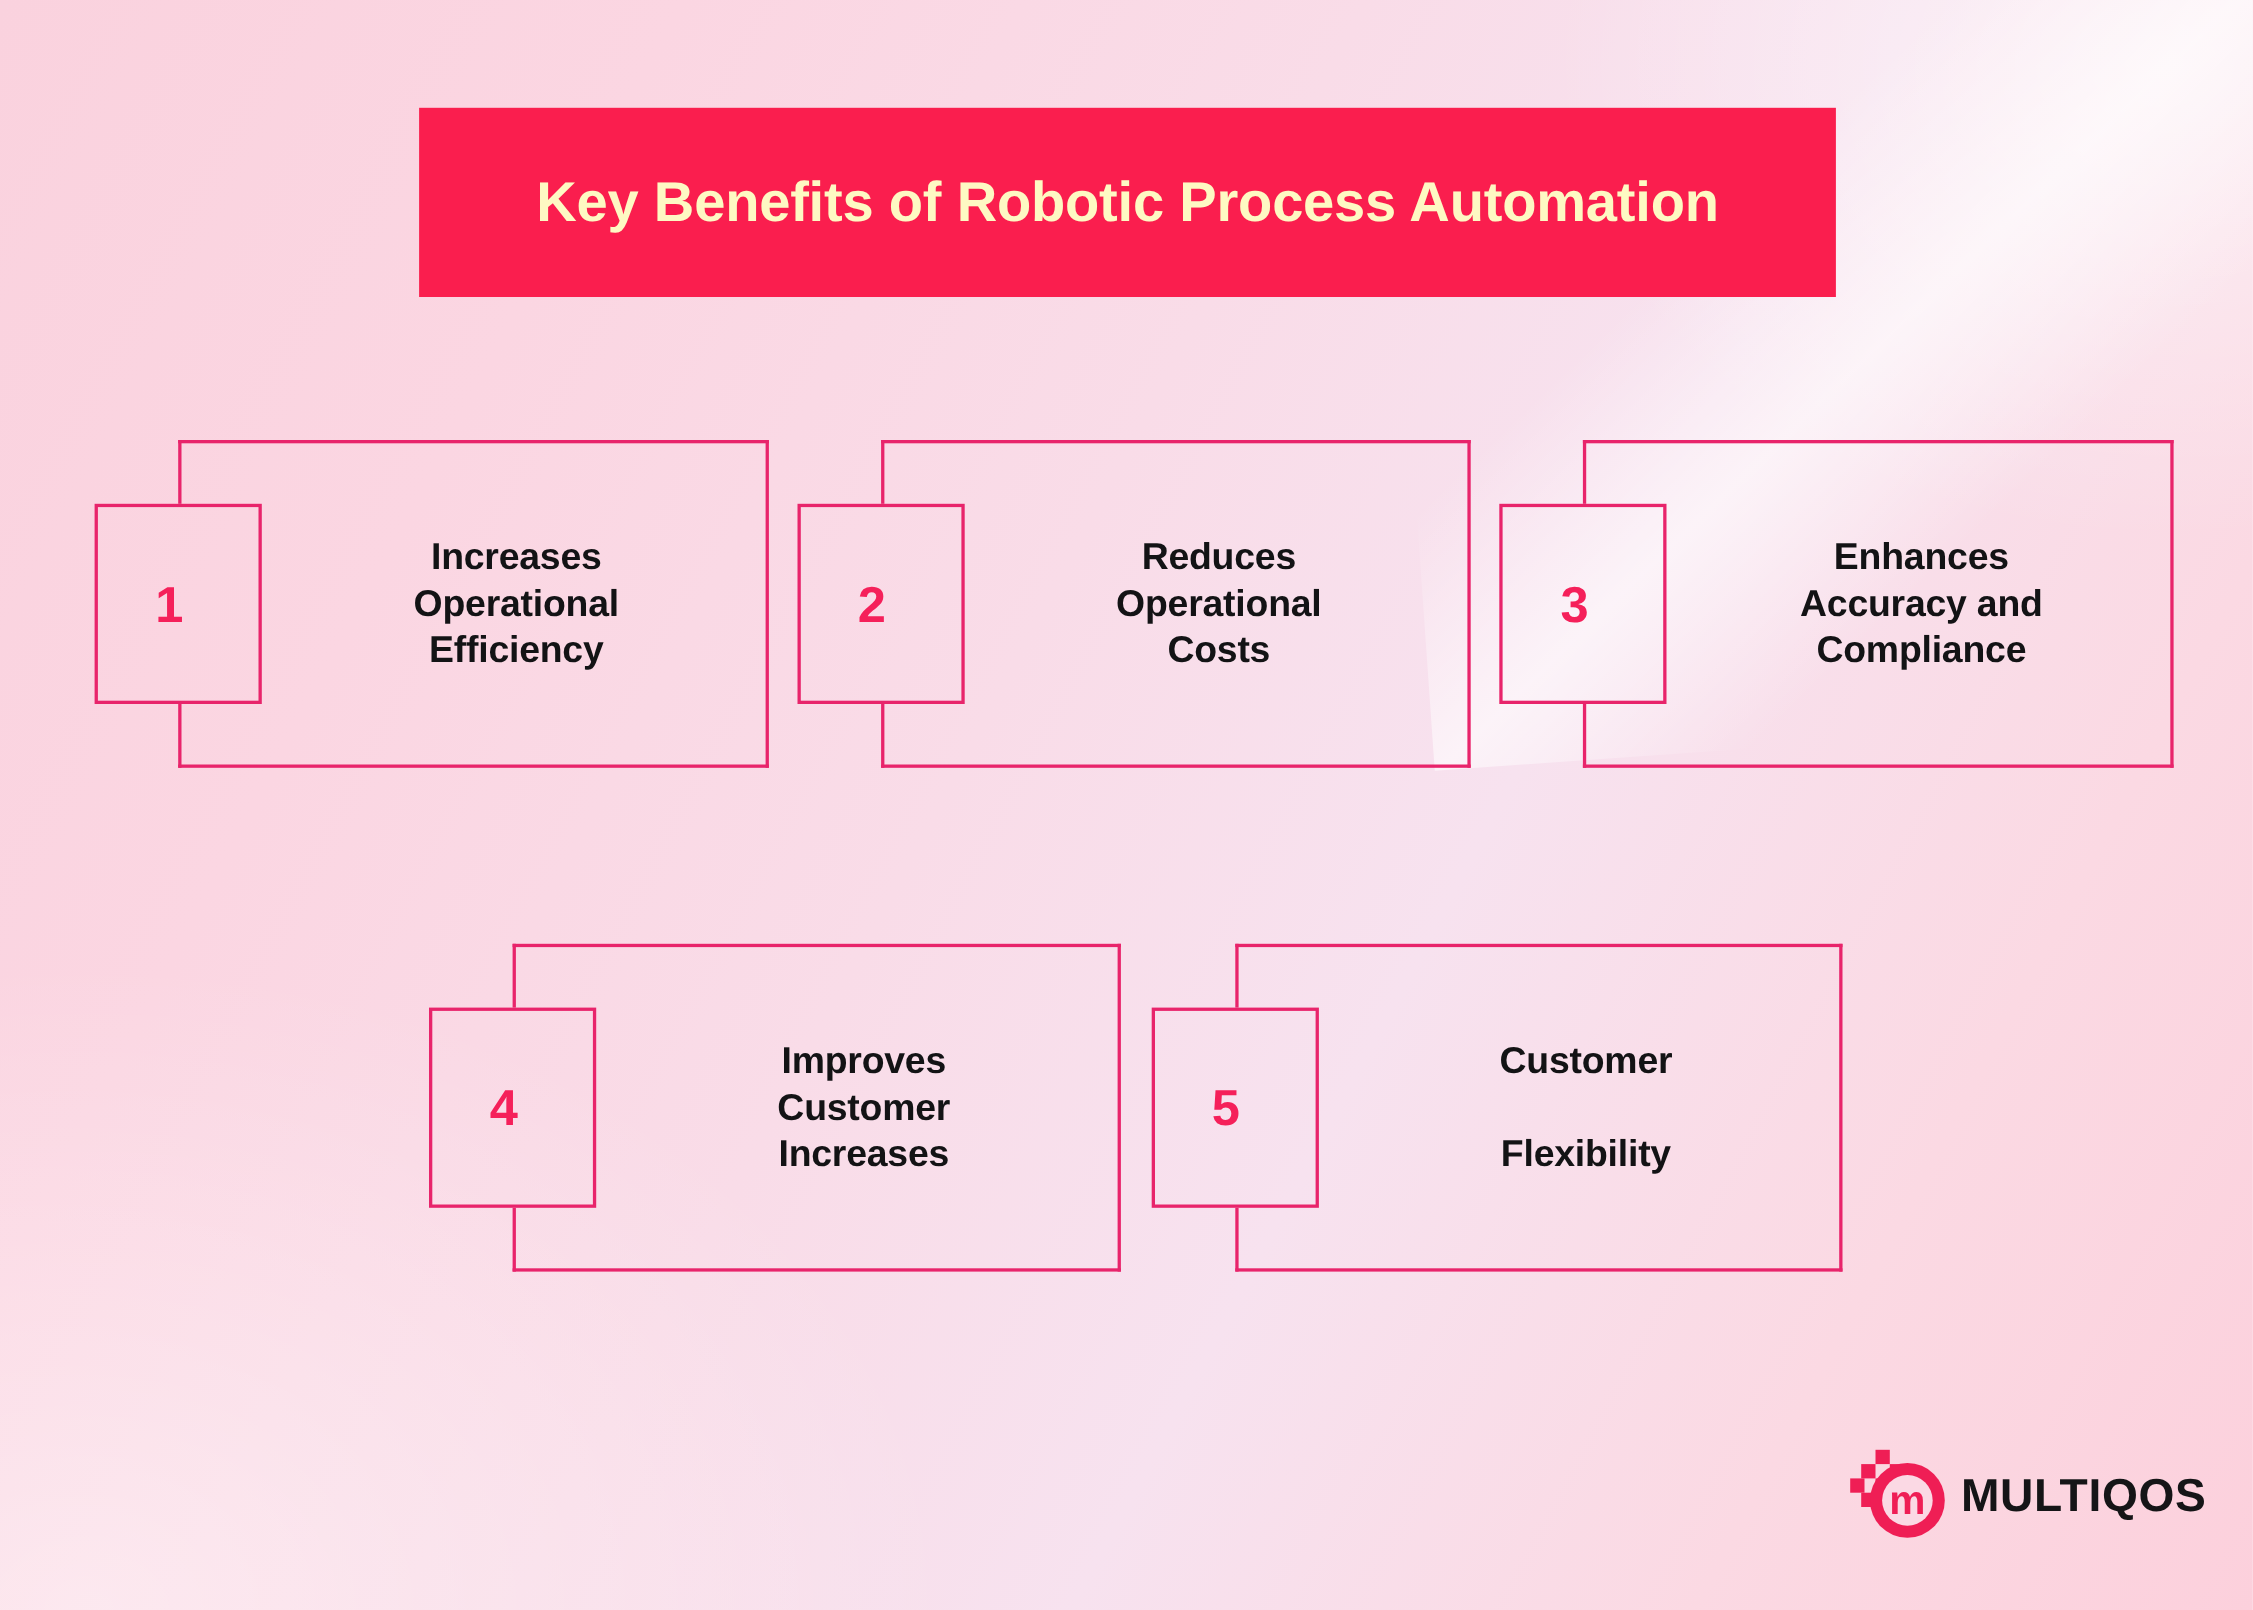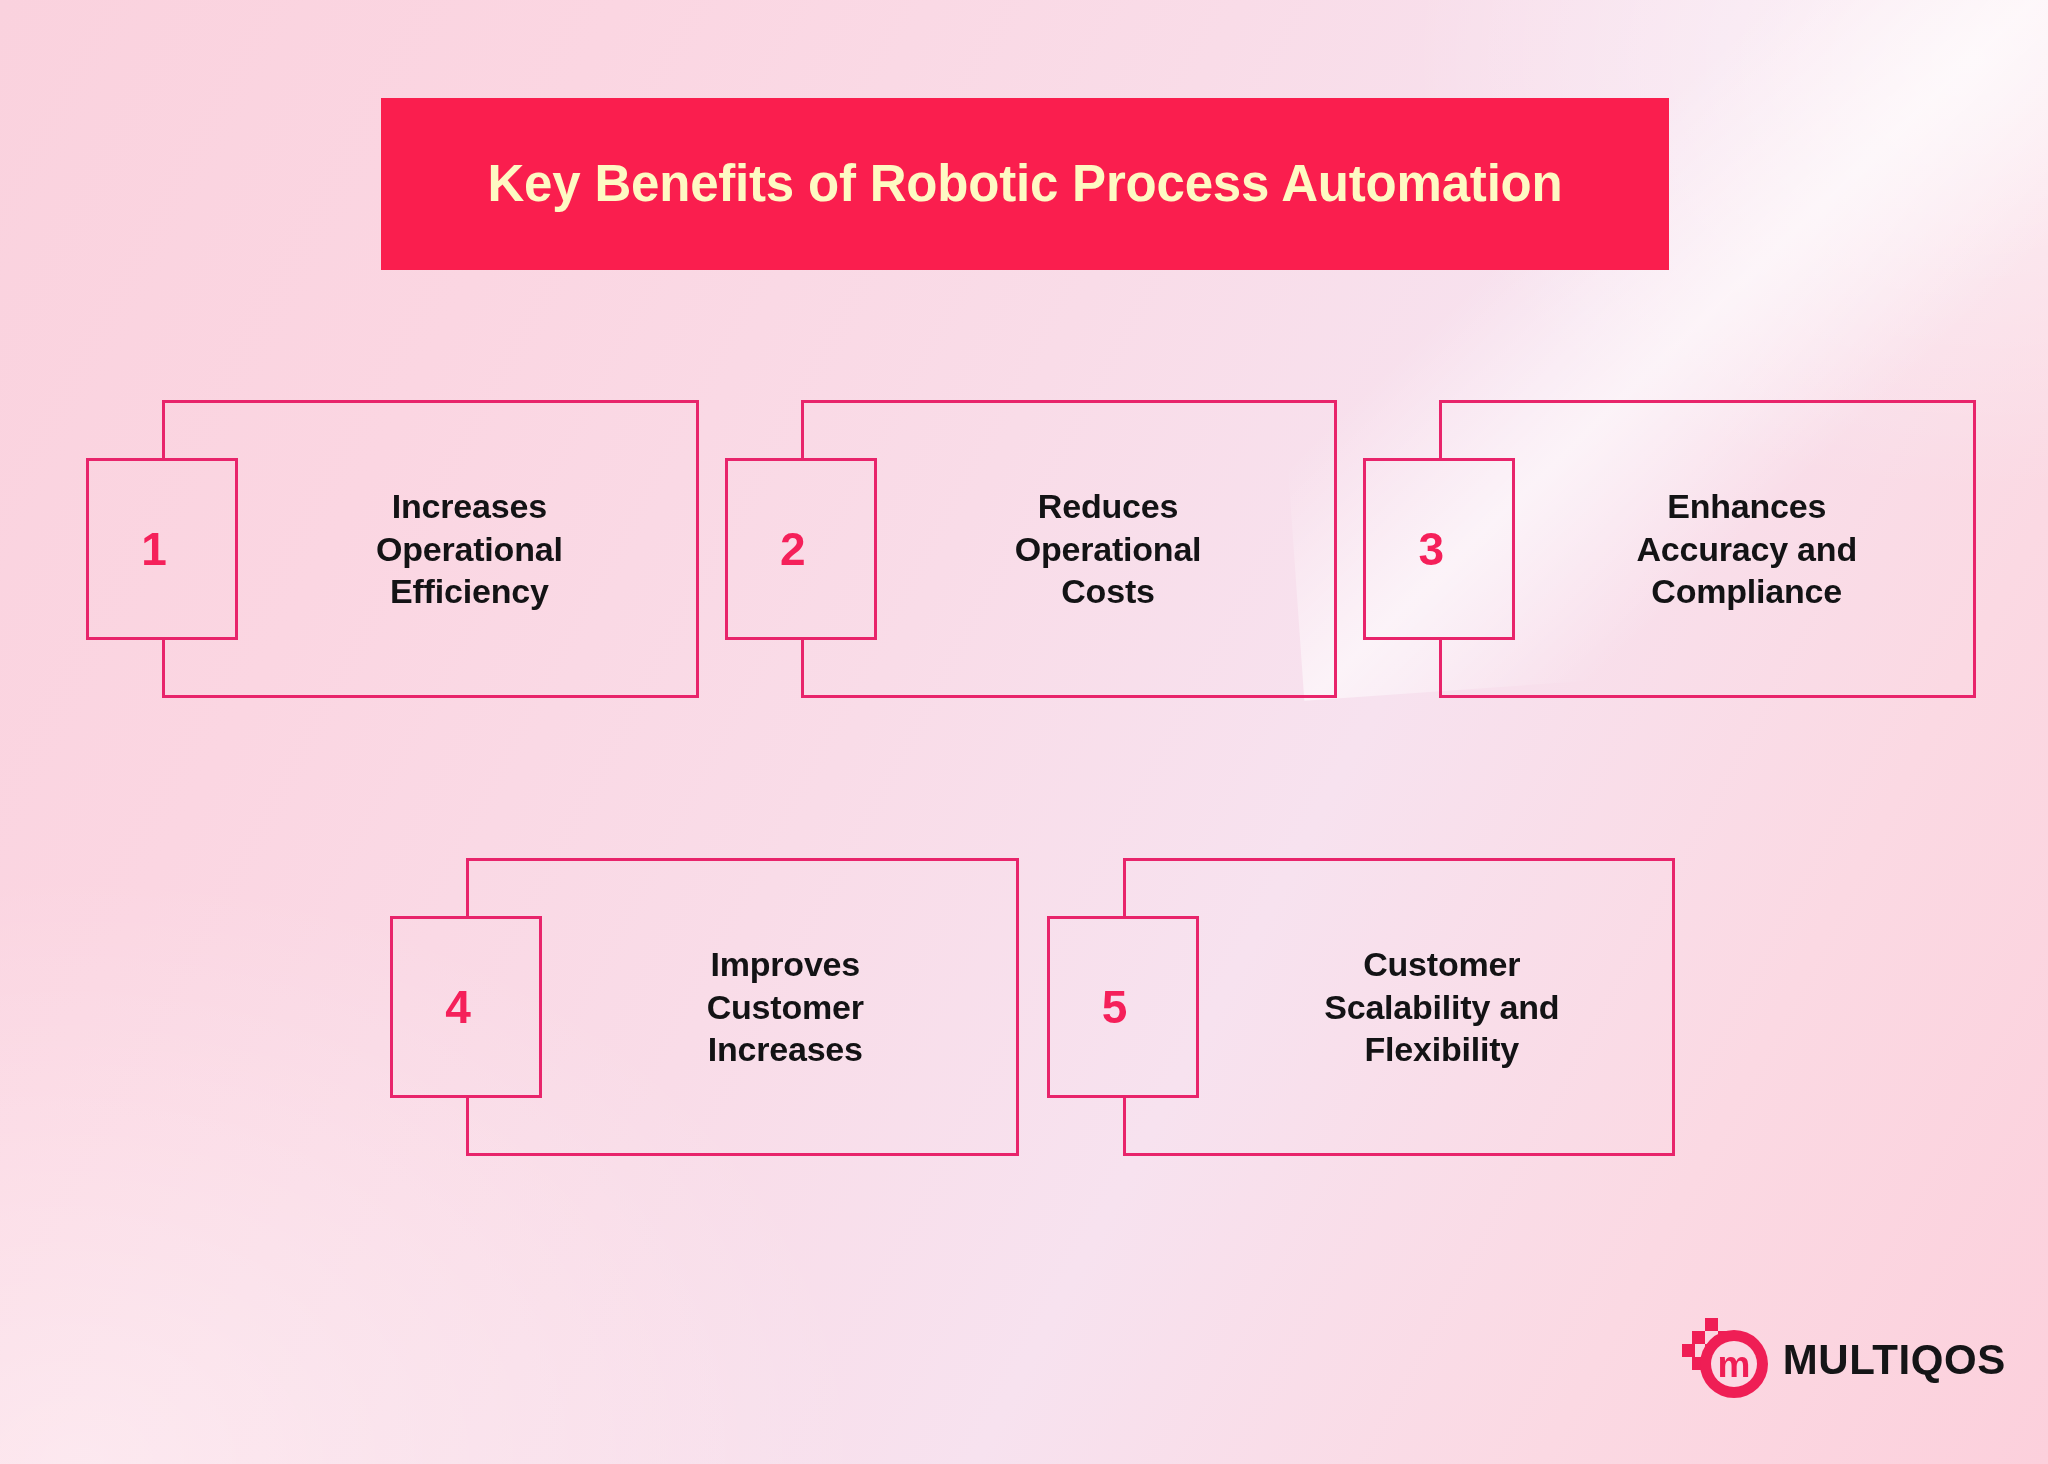--- a/index.html
+++ b/index.html
@@ -269,21 +269,21 @@
       <div class="card-edge edge-right"></div>
       <div class="card-edge edge-bottom"></div>
       <div class="card-edge edge-left-top"></div>
       <div class="card-edge edge-left-bottom"></div>
       <div class="num-box">
         <span class="num-label">5</span>
       </div>
       <div class="card-text">
         <span>
           <span>Customer</span><br>
-          <span>Scalability and</span><br>
+          <br>
           <span>Flexibility</span>
         </span>
       </div>
     </div>
 
   </div>
 
   <div class="logo">
     <div class="logo-mark">
       <svg viewBox="0 0 92 92" width="92" height="92" xmlns="http://www.w3.org/2000/svg">

